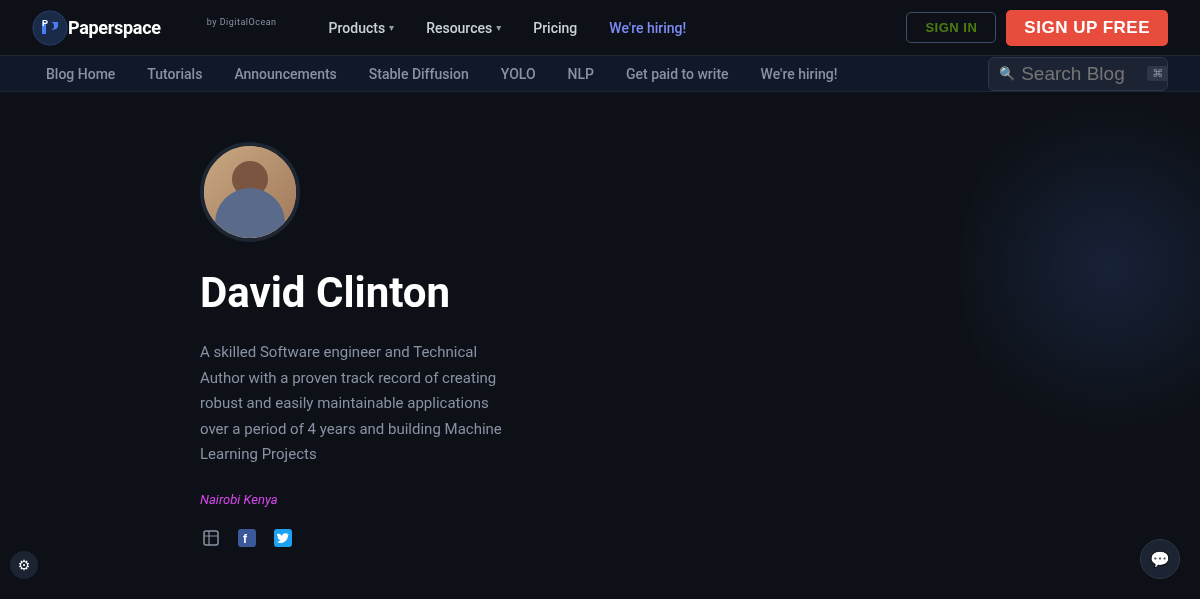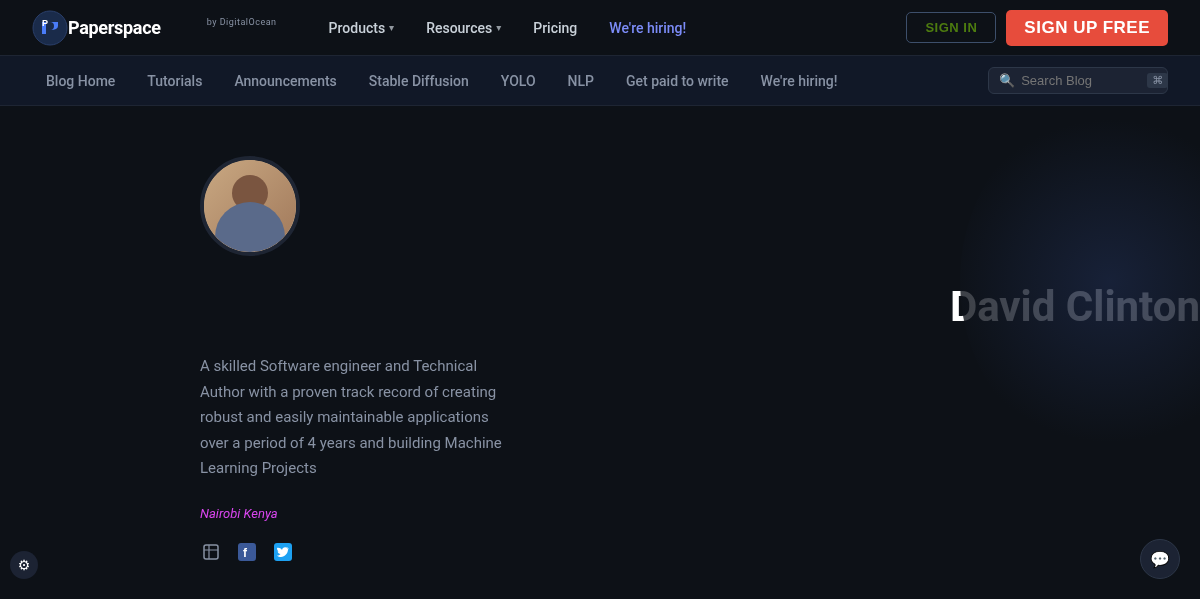--- a/index.html
+++ b/index.html
@@ -99,21 +99,21 @@
       text-transform: uppercase;
     }
 
     
     .blog-nav {
       background-color: #111827;
       border-bottom: 1px solid #1e2533;
       display: flex;
       align-items: center;
       padding: 0 32px;
-      height: 50px;
+      height: 36px;
     }
     .blog-nav-links {
       display: flex;
       align-items: center;
       gap: 4px;
       flex: 1;
     }
     .blog-nav-link {
       color: #8892a4;
       font-size: 14px;
@@ -134,21 +134,21 @@
       width: 180px;
     }
     .search-icon {
       color: #8892a4;
       font-size: 13px;
     }
     .search-input {
       background: transparent;
       border: none;
       color: #84cc16;
-      font-size: 13px;
+      font-size: 19px;
       outline: none;
       width: 120px;
     }
     .search-shortcut {
       background: #2d3748;
       border-radius: 3px;
       padding: 1px 5px;
       font-size: 11px;
       color: #8892a4;
     }
@@ -217,21 +217,20 @@
       background: #5a6a8a;
       border-radius: 40px 40px 0 0;
     }
 
     .author-name {
       font-size: 42px;
       font-weight: 700;
       color: #ffffff;
       margin-bottom: 24px;
       line-height: 1.1;
-      text-align: right;
     }
     .author-bio {
       font-size: 15px;
       color: #8892a4;
       line-height: 1.7;
       max-width: 320px;
       margin-bottom: 24px;
     }
     .author-location {
       font-size: 13px;

